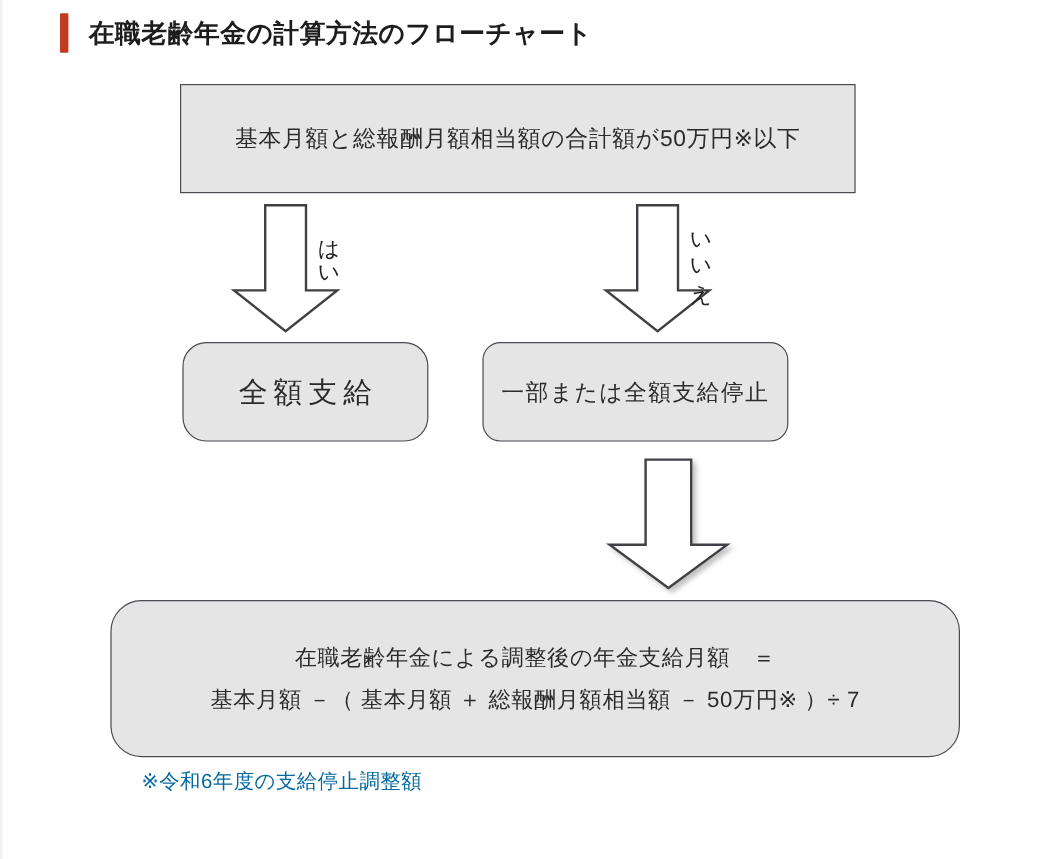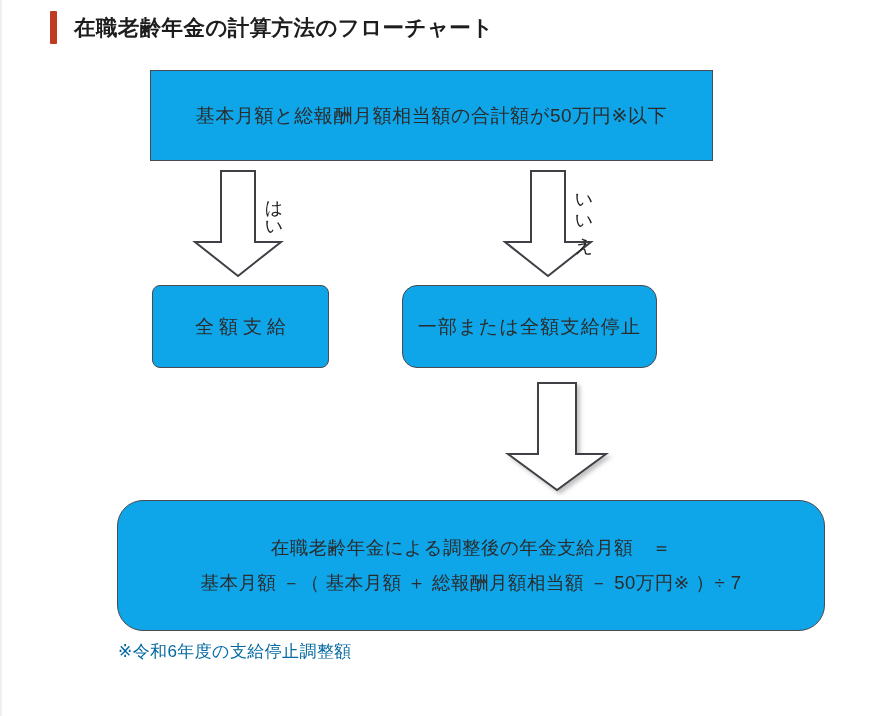--- a/index.html
+++ b/index.html
@@ -57,21 +57,21 @@
     left: 0;
     top: 0;
     width: 870px;
     height: 716px;
   }
 
   
   .node {
     position: absolute;
     box-sizing: border-box;
-    background: #0ea5e9;
+    background: #e5e5e5;
     border: 1.6px solid #4a4a52;
     display: flex;
     align-items: center;
     justify-content: center;
     text-align: center;
     color: #2b2b2b;
   }
 
   .node-condition {
     left: 150px;
@@ -79,40 +79,40 @@
     width: 563px;
     height: 91px;
     border-radius: 0;
     font-size: 19px;
     letter-spacing: 0.6px;
   }
 
   .node-yes-result {
     left: 152px;
     top: 285px;
-    width: 177px;
+    width: 205px;
     height: 83px;
-    border-radius: 8px;
-    font-size: 19px;
+    border-radius: 20px;
+    font-size: 24px;
     letter-spacing: 5px;
     text-indent: 5px;
   }
 
   .node-no-result {
     left: 402px;
     top: 285px;
     width: 255px;
     height: 83px;
     border-radius: 15px;
     font-size: 19px;
     letter-spacing: 1.2px;
   }
 
   .node-formula {
-    left: 117px;
+    left: 92px;
     top: 500px;
     width: 708px;
     height: 131px;
     border-radius: 26px;
     font-size: 18.5px;
     line-height: 1.85;
     letter-spacing: 0.5px;
     flex-direction: column;
   }
   .node-formula .f-line {

